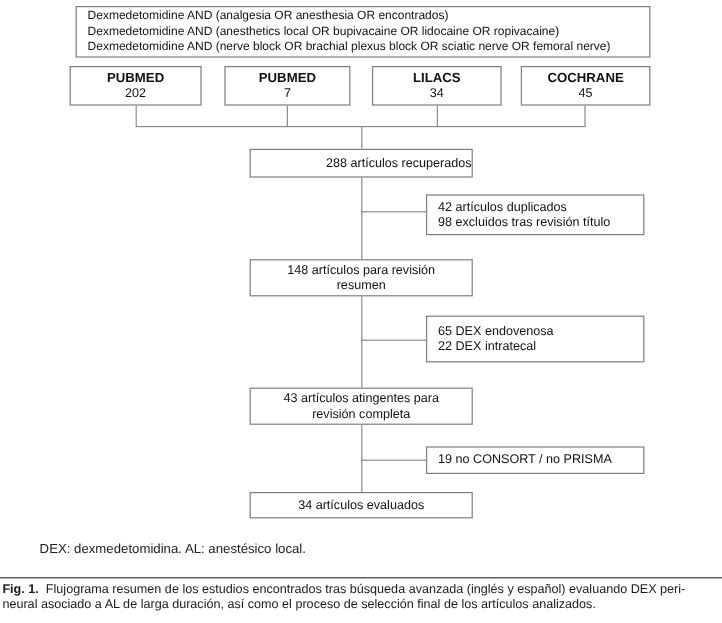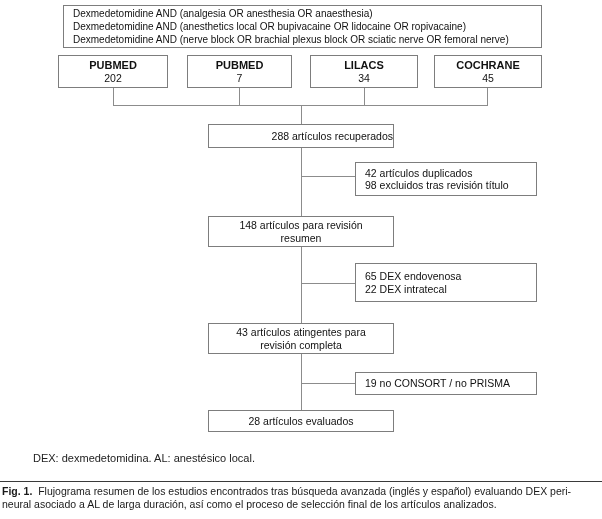--- a/index.html
+++ b/index.html
@@ -42,21 +42,21 @@
     font-size:10.5px;line-height:13px;color:#1a1a1a;
   }
   .caption b{font-weight:bold;}
 </style>
 </head>
 <body>
 
 <div id="figure">
 
   <div class="box left searchbox" style="left:63px;top:5px;width:479px;height:43px;">
-    <span class="ln">Dexmedetomidine AND (analgesia OR anesthesia OR anaesthesia)</span>
+    <span class="ln">Dexmedetomidine AND (analgesia OR anesthesia OR encontrados)</span>
     <span class="ln">Dexmedetomidine AND (anesthetics local OR bupivacaine OR lidocaine OR ropivacaine)</span>
     <span class="ln">Dexmedetomidine AND (nerve block OR brachial plexus block OR sciatic nerve OR femoral nerve)</span>
   </div>
 
   <div class="box center dbbox" style="left:58px;top:55px;width:110px;height:33px;">
     <span class="name">PUBMED</span>
     <span class="count">202</span>
   </div>
   <div class="box center dbbox" style="left:187px;top:55px;width:105px;height:33px;">
     <span class="name">PUBMED</span>
@@ -109,21 +109,21 @@
   </div>
 
   <div class="vline" style="left:301px;top:354px;height:56px;"></div>
   <div class="hline" style="left:301px;top:383px;width:54px;"></div>
 
   <div class="box left" style="left:355px;top:372px;width:182px;height:23px;">
     <span class="ln">19 no CONSORT / no PRISMA</span>
   </div>
 
   <div class="box center" style="left:208px;top:410px;width:186px;height:22px;">
-    <span class="ln">28 artículos evaluados</span>
+    <span class="ln">34 artículos evaluados</span>
   </div>
 
   <div class="footnote">DEX: dexmedetomidina. AL: anestésico local.</div>
 
   <div class="caption-rule"></div>
   <div class="caption"><b>Fig. 1.</b>&nbsp;
     <span><span>Flujograma resumen de los estudios encontrados tras búsqueda avanzada (inglés y español) evaluando DEX peri-</span><span>neural asociado a AL de larga duración, así como el proceso de selección final de los artículos analizados.</span></span>
   </div>
 
 </div>

